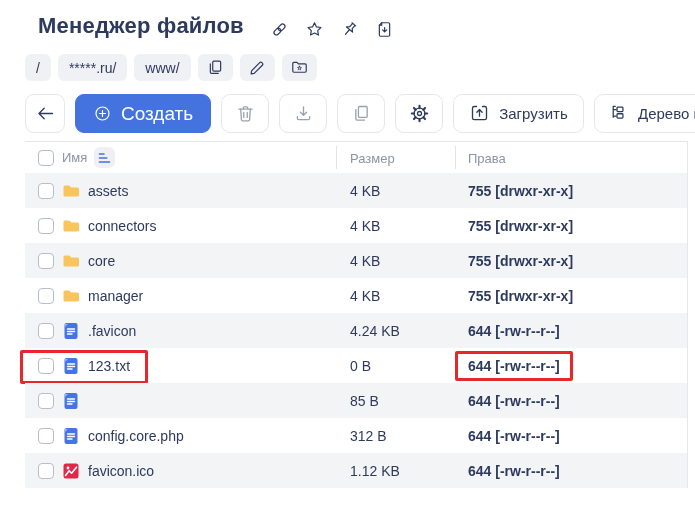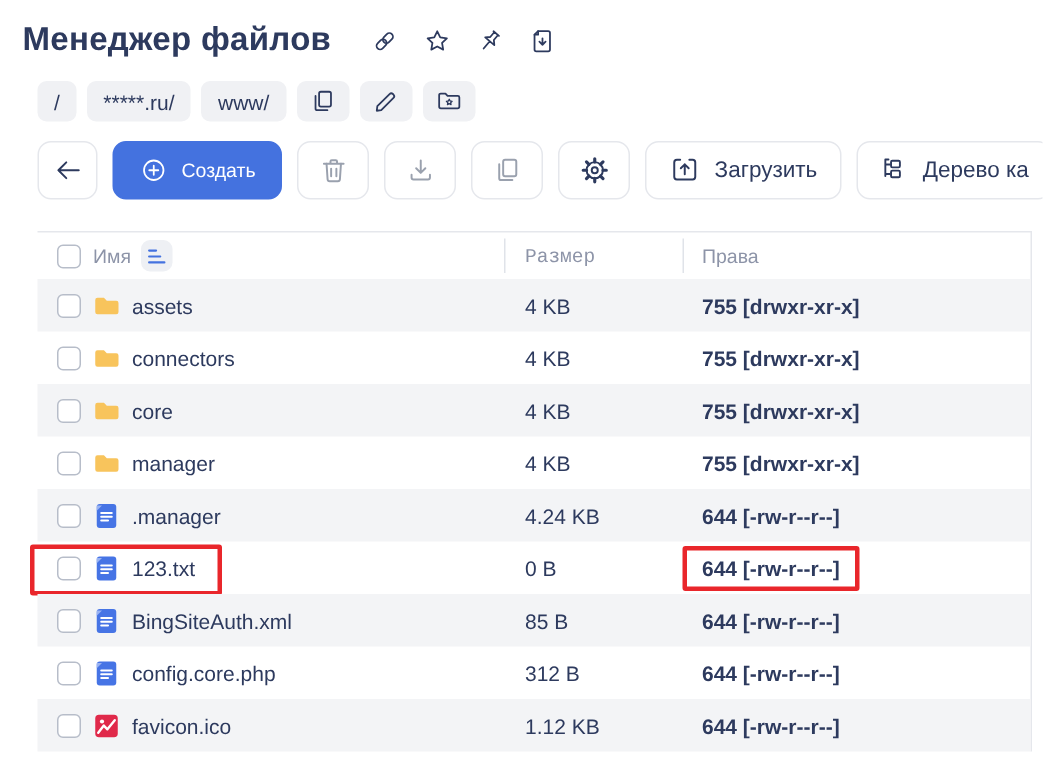--- a/index.html
+++ b/index.html
@@ -4,53 +4,53 @@
 <style>
   :root{
     --accent-blue:#4472df; --navy:#2d3a5e; --gray-text:#8d94a8;
     --folder-yellow:#f8c45c; --file-blue:#4674e5; --image-red:#e0294a;
     --stripe:#f3f4f6; --chip-bg:#f0f1f4; --border:#e5e7ec;
     --disabled:#9aa1ae; --annotation-red:#e9262b;
   }
   *{box-sizing:border-box;margin:0;padding:0;}
   html,body{width:695px;height:506px;overflow:hidden;background:#fff;
     font-family:"Liberation Sans","DejaVu Sans",sans-serif;color:var(--navy);}
-  .page-header{display:flex;align-items:center;padding:13px 0 0 15px;}
+  .page-header{display:flex;align-items:flex-end;padding:13px 0 0 38px;}
   .page-title{font-size:22px;font-weight:700;letter-spacing:.2px;}
   .title-icons{display:flex;align-items:center;gap:16px;margin-left:26px;margin-top:3px;}
   .tico{width:19px;height:19px;display:inline-flex;cursor:pointer;}
   .tico svg{width:100%;height:100%;}
 
   .breadcrumbs{display:flex;align-items:center;gap:7px;margin:15px 0 0 25px;}
   .chip{background:var(--chip-bg);border-radius:6px;height:27px;display:inline-flex;
     align-items:center;padding:0 11px;font-size:14px;color:var(--navy);cursor:pointer;}
   .chip-icon{padding:0 8px;}
   .chip-icon svg{width:19px;height:19px;}
 
   .toolbar{display:flex;align-items:center;gap:10px;margin:13px 0 0 25px;}
   .tbtn{height:39px;background:#fff;border:1px solid var(--border);border-radius:9px;
     display:inline-flex;align-items:center;justify-content:center;cursor:pointer;flex:none;}
   .tbtn svg{width:21px;height:21px;}
   .tbtn-back{width:40px;}
   .tbtn-primary{background:var(--accent-blue);border-color:var(--accent-blue);color:#fff;
-    padding:0 17px;gap:9px;font-size:13px;}
+    padding:0 17px;gap:9px;font-size:19px;}
   .tbtn-primary svg{width:19px;height:19px;}
   .tbtn-icon{width:48px;}
   .tbtn-label{padding:16px 15px;gap:9px;font-size:15px;color:var(--navy);white-space:nowrap;}
   .tbtn-tree{width:130px;justify-content:flex-start;padding:0 14px;overflow:hidden;}
 
-  .filetable{margin:21px 0 0 25px;width:663px;border-top:1px solid var(--border);
+  .filetable{margin:8px 0 0 25px;width:663px;border-top:1px solid var(--border);
     border-right:1px solid var(--border);}
   .thead{position:relative;height:31px;display:flex;align-items:center;padding-left:13px;}
   .th-name{font-size:13px;color:var(--gray-text);margin-left:8px;}
   .sort-pill{margin-left:7px;width:21px;height:21px;background:#eef0f4;border-radius:6px;
     display:inline-flex;align-items:center;justify-content:center;cursor:pointer;}
   .sort-pill svg{width:13px;height:12px;}
   .th-abs{position:absolute;font-size:13px;color:var(--gray-text);top:50%;transform:translateY(-50%);}
-  .th-size{left:325px;font-family:Liberation Mono, monospace;} .th-perms{left:443px;}
+  .th-size{left:325px;} .th-perms{left:443px;}
   .vsep{position:absolute;top:4px;bottom:4px;width:1px;background:#e0e3e9;}
   .sep1{left:311px;} .sep2{left:430px;}
 
   .row{position:relative;height:35px;display:flex;align-items:center;padding-left:13px;font-size:14px;}
   .row.stripe{background:var(--stripe);}
   .chk{width:16px;height:16px;border:1.5px solid #b7bdc9;border-radius:4px;background:#fff;
     flex:none;cursor:pointer;}
   .ficon{width:18px;height:18px;margin-left:8px;flex:none;display:none;}
   .ficon svg{width:100%;height:100%;}
   .row[data-type="folder"] .icon-folder{display:block;}
@@ -274,21 +274,21 @@
     <span class="ficon icon-file">
       <svg viewBox="0 0 18 18">
             <rect x="2.5" y="1" width="13" height="16" rx="2" fill="#4674e5"></rect>
       <polygon points="2.5,5.5 2.5,2 6,2" fill="#9ab3f2"></polygon>
       <g stroke="#fff" stroke-width="1.4" stroke-linecap="round">
         <path d="M5.5 7h7M5.5 9.5h7M5.5 12h4.5"></path>
             </g>
           </svg>
     </span>
 
-    <span class="fname">.manager</span>
+    <span class="fname">.favicon</span>
     <span class="col-size">4.24 KB</span>
     <span class="col-perms">644 [-rw-r--r--]</span>
   </div>
       <div class="row" data-type="file">
     <span class="chk"></span>
 
     <span class="ficon icon-file">
       <svg viewBox="0 0 18 18">
             <rect x="2.5" y="1" width="13" height="16" rx="2" fill="#4674e5"></rect>
       <polygon points="2.5,5.5 2.5,2 6,2" fill="#9ab3f2"></polygon>
@@ -310,21 +310,20 @@
     <span class="ficon icon-file">
       <svg viewBox="0 0 18 18">
             <rect x="2.5" y="1" width="13" height="16" rx="2" fill="#4674e5"></rect>
       <polygon points="2.5,5.5 2.5,2 6,2" fill="#9ab3f2"></polygon>
       <g stroke="#fff" stroke-width="1.4" stroke-linecap="round">
         <path d="M5.5 7h7M5.5 9.5h7M5.5 12h4.5"></path>
             </g>
           </svg>
     </span>
 
-    <span class="fname">BingSiteAuth.xml</span>
     <span class="col-size">85 B</span>
     <span class="col-perms">644 [-rw-r--r--]</span>
   </div>
       <div class="row" data-type="file">
     <span class="chk"></span>
 
     <span class="ficon icon-file">
       <svg viewBox="0 0 18 18">
             <rect x="2.5" y="1" width="13" height="16" rx="2" fill="#4674e5"></rect>
       <polygon points="2.5,5.5 2.5,2 6,2" fill="#9ab3f2"></polygon>

